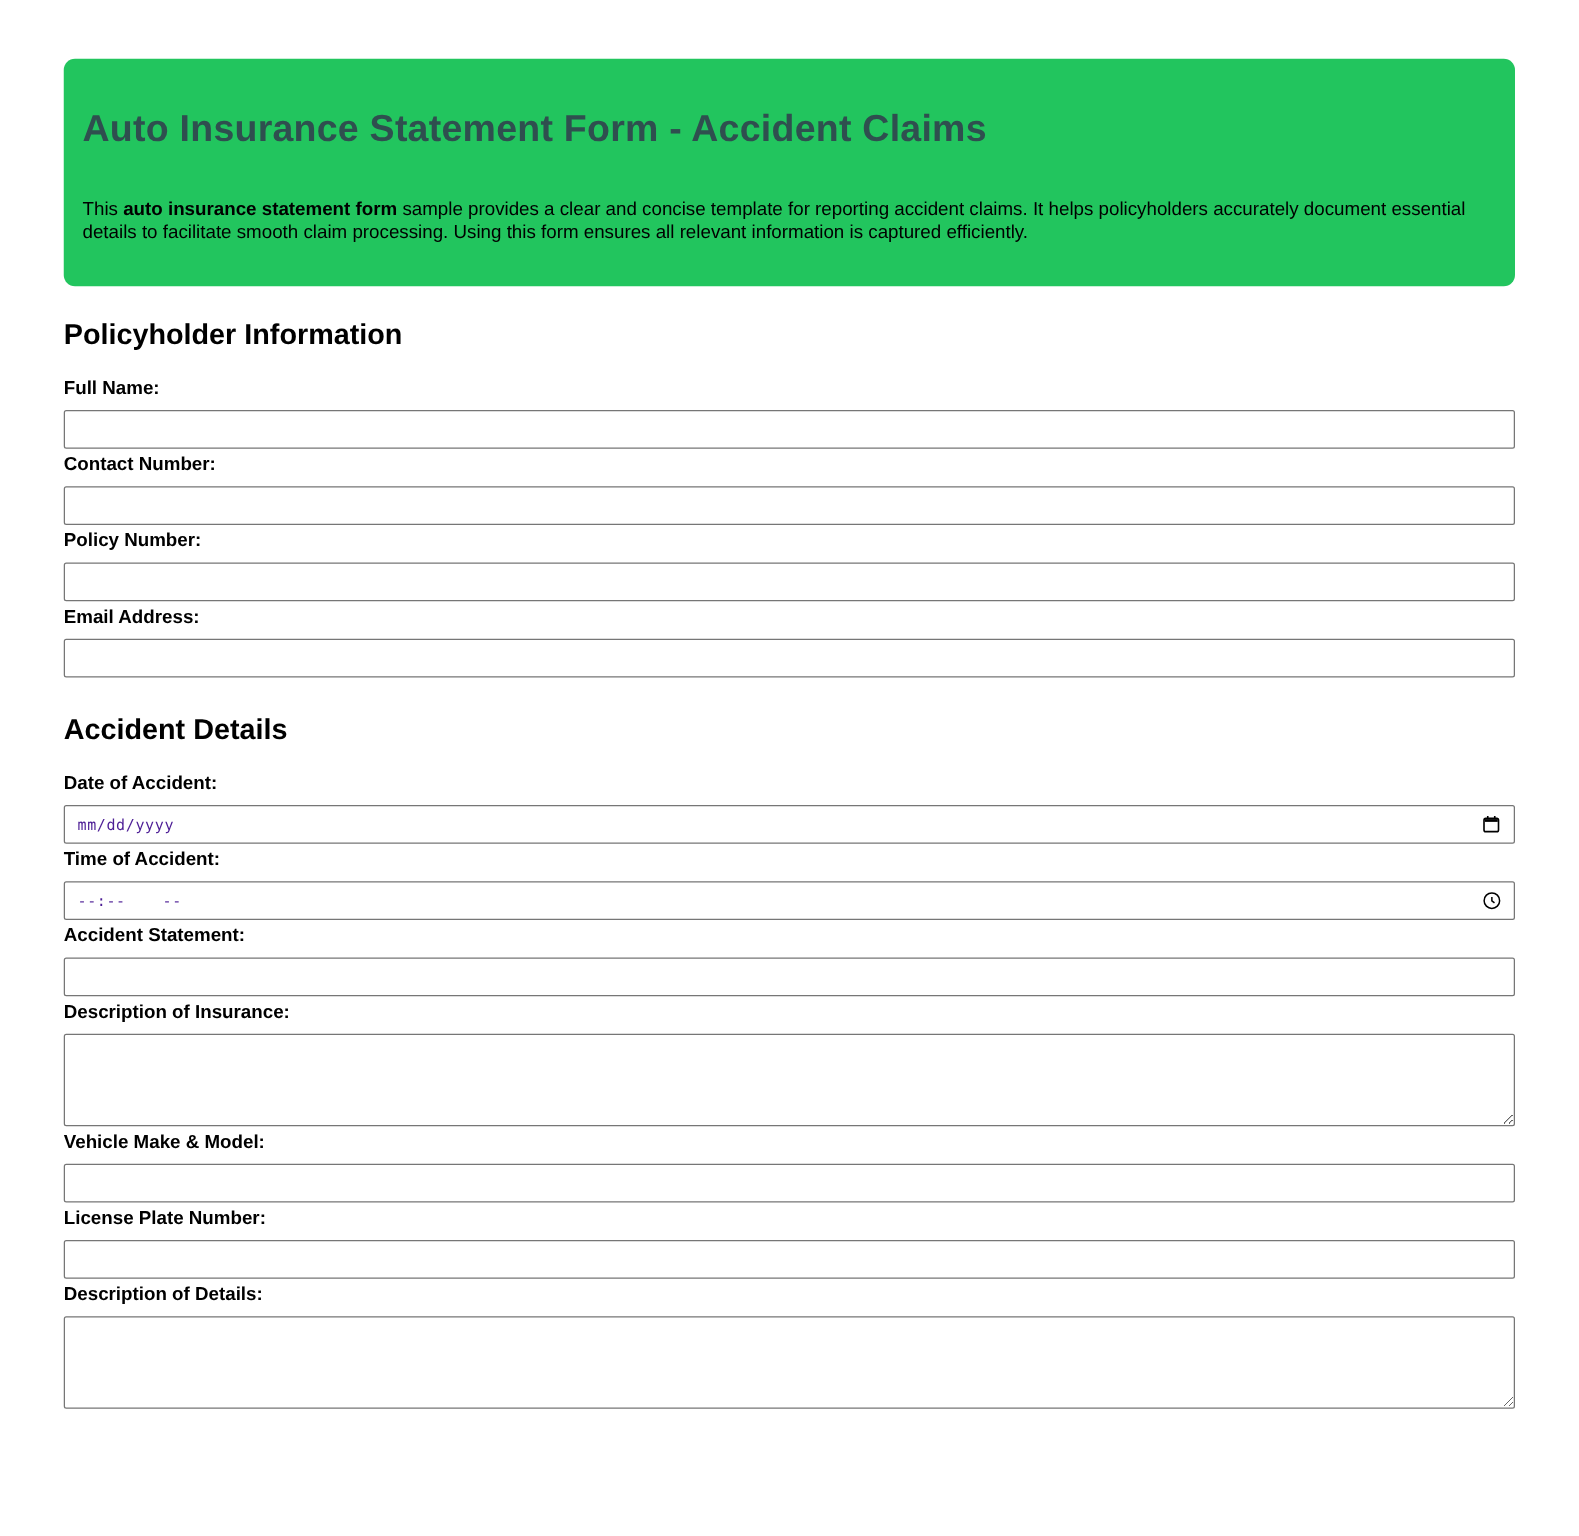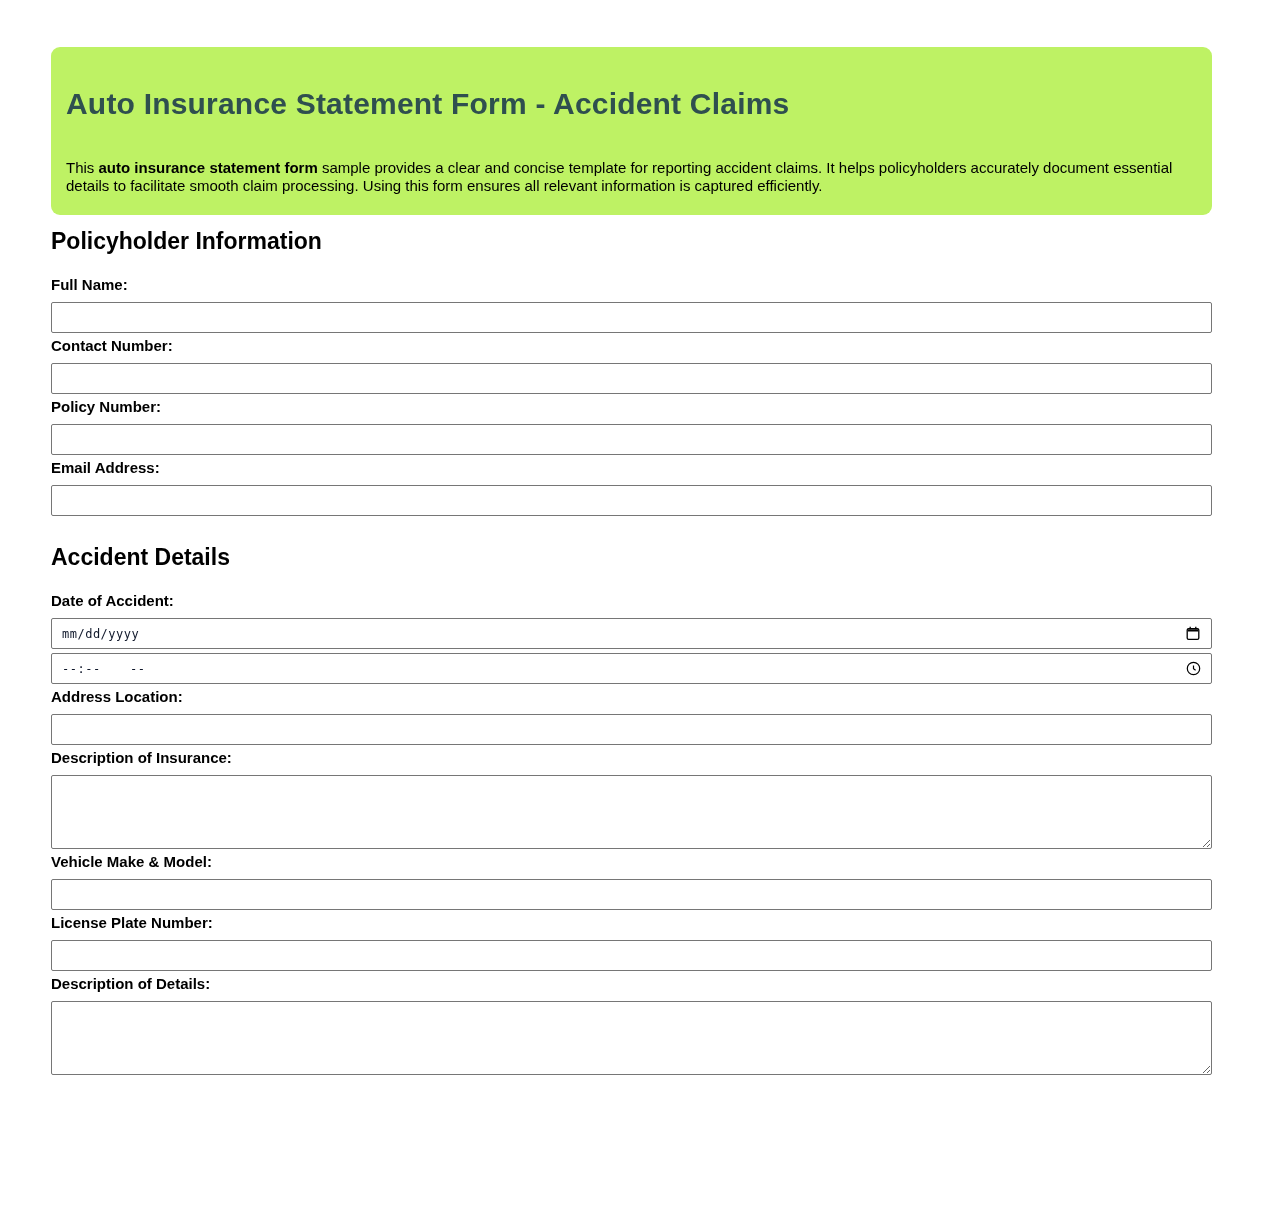--- a/index.html
+++ b/index.html
@@ -10,23 +10,23 @@
     overflow: hidden;
     background: #ffffff;
     color: #000000;
     font-family: "Liberation Sans", sans-serif;
   }
   .content { margin: 0 51px; }
 
   
   .intro-box {
     margin-top: 47px;
-    background: #bef264;
+    background: #22c55e;
     border-radius: 9px;
-    padding: 19px 15px 20px 15px;
+    padding: 19px 15px 34px 15px;
   }
   .intro-box h1 {
     margin: 21px 0 0 0;
     font-size: 30px;
     font-weight: bold;
     color: #2f4f4f;
     letter-spacing: 0.2px;
   }
   .intro-box p {
     margin: 38px 0 0 0;
@@ -34,21 +34,21 @@
     line-height: 18px;
     max-width: 1122px;
   }
 
   
   h2.section-heading {
     font-size: 23px;
     font-weight: bold;
     margin: 28px 0 21px 0;
   }
-  h2.section-heading.first { margin-top: 13px; }
+  h2.section-heading.first { margin-top: 25px; }
 
   
   .field { margin-bottom: 4px; }
   .field label {
     display: block;
     font-size: 15px;
     font-weight: bold;
     margin-bottom: 9px;
   }
   .text-input {
@@ -80,21 +80,21 @@
     border-radius: 2px;
     background: #ffffff;
     padding: 0 10px;
     display: flex;
     align-items: center;
     justify-content: space-between;
   }
   .picker-placeholder {
     font-family: "DejaVu Sans Mono", monospace;
     font-size: 12px;
-    color: #0f172a;
+    color: #4c1d95;
     letter-spacing: 0.5px;
     white-space: pre;
   }
   .fake-input.time .picker-placeholder { word-spacing: 7px; }
   .picker-icon { display: flex; align-items: center; cursor: pointer; }
 </style>
 </head>
 <body>
 
 <div class="content">
@@ -137,33 +137,34 @@
           <rect x="2.2" y="2.7" width="11.6" height="10.6" rx="1.4" fill="none" stroke="#000" stroke-width="1.3"></rect>
           <rect x="2.8" y="3.3" width="10.4" height="2.2" fill="#000"></rect>
           <line x1="5.2" y1="0.8" x2="5.2" y2="3.2" stroke="#000" stroke-width="1.3"></line>
           <line x1="10.8" y1="0.8" x2="10.8" y2="3.2" stroke="#000" stroke-width="1.3"></line>
         </svg>
       </span>
     </div>
   </div>
 
   <div class="field">
+    <label>Time of Accident:</label>
     <div class="fake-input time">
       <span class="picker-placeholder">--:--  --</span>
       <span class="picker-icon">
         <svg width="15" height="15" viewBox="0 0 15 15" fill="none" stroke="#000" stroke-width="1.2">
           <circle cx="7.5" cy="7.5" r="6.2"></circle>
           <path d="M7.5 4.6 L7.5 7.7 L9.6 9.3"></path>
         </svg>
       </span>
     </div>
   </div>
 
   <div class="field">
-    <label>Address Location:</label>
+    <label>Accident Statement:</label>
     <input type="text" class="text-input" value="" style="">
   </div>
 
   <div class="field">
     <label>Description of Insurance:</label>
     <textarea class="area-input" style=""></textarea>
   </div>
 
 
   <div class="field">

